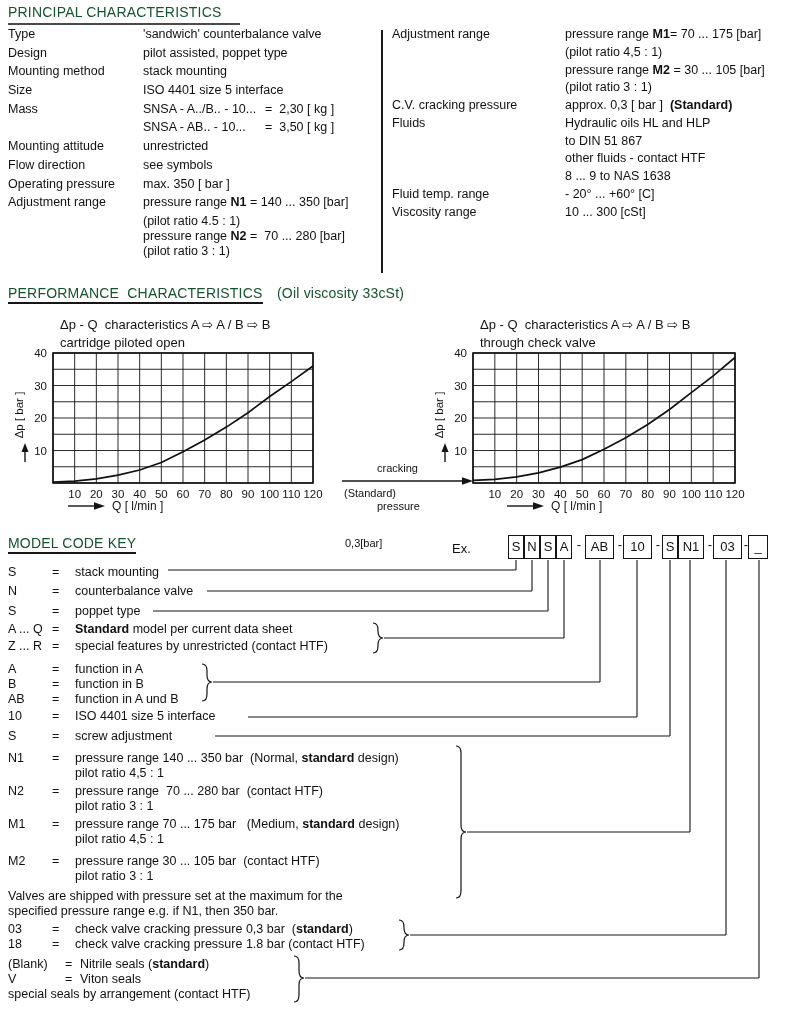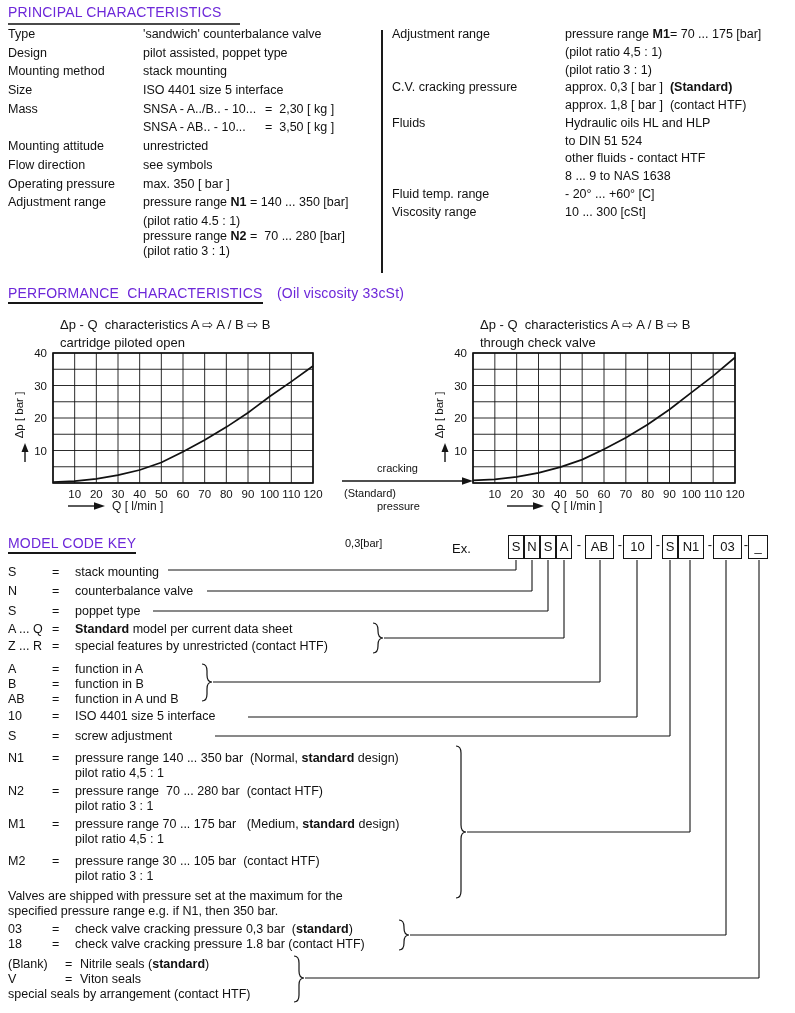--- a/index.html
+++ b/index.html
@@ -2,21 +2,21 @@
 <html><head>
 <meta charset="utf-8">
 <style>
   html,body{margin:0;padding:0;}
   body{
     width:795px;height:1013px;background:#ffffff;color:#111;
     font-family:"Liberation Sans","DejaVu Sans",sans-serif;font-size:12.5px;
     position:relative;overflow:hidden;
   }
   .abs{position:absolute;}
-  .heading{font-size:14px;letter-spacing:.2px;white-space:pre;color:#6d28d9;}
+  .heading{font-size:14px;letter-spacing:.2px;white-space:pre;color:#14532d;}
   .u-black{border-bottom:2px solid #161616;padding-bottom:1px;display:inline-block;}
   
   .speccol{position:absolute;}
   .srow{position:relative;}
   .srow .lbl{position:absolute;left:0;top:0;white-space:pre;}
   .srow .val{display:block;white-space:pre;}
   #pc-left .val{margin-left:135px;}
   #pc-right .val{margin-left:173px;}
   
   .ctitle{font-size:13px;white-space:pre;color:#141414;}
@@ -102,37 +102,37 @@
     <div class="srow" style="height: 17.75px;">
       <span class="lbl">Adjustment range</span>
       <span class="val"><span>pressure range </span><b>M1</b><span>= 70 ... 175 [bar]</span></span>
     </div>
     <div class="srow" style="height: 17.75px;">
       <span class="lbl"></span>
       <span class="val"><span>(pilot ratio 4,5 : 1)</span></span>
     </div>
     <div class="srow" style="height: 17.75px;">
       <span class="lbl"></span>
+      <span class="val"><span>pressure range </span><b>M2</b><span> = 30 ... 105 [bar]</span></span>
+    </div>
+    <div class="srow" style="height: 17.75px;">
+      <span class="lbl"></span>
       <span class="val"><span>(pilot ratio 3 : 1)</span></span>
     </div>
     <div class="srow" style="height: 17.75px;">
       <span class="lbl">C.V. cracking pressure</span>
       <span class="val"><span>approx. 0,3 [ bar ]  </span><b>(Standard)</b></span>
     </div>
     <div class="srow" style="height: 17.75px;">
-      <span class="lbl"></span>
-      <span class="val"><span>approx. 1,8 [ bar ]  (contact HTF)</span></span>
-    </div>
-    <div class="srow" style="height: 17.75px;">
       <span class="lbl">Fluids</span>
       <span class="val"><span>Hydraulic oils HL and HLP</span></span>
     </div>
     <div class="srow" style="height: 17.75px;">
       <span class="lbl"></span>
-      <span class="val"><span>to DIN 51 524</span></span>
+      <span class="val"><span>to DIN 51 867</span></span>
     </div>
     <div class="srow" style="height: 17.75px;">
       <span class="lbl"></span>
       <span class="val"><span>other fluids - contact HTF</span></span>
     </div>
     <div class="srow" style="height: 17.75px;">
       <span class="lbl"></span>
       <span class="val"><span>8 ... 9 to NAS 1638</span></span>
     </div>
     <div class="srow" style="height: 17.75px;">

